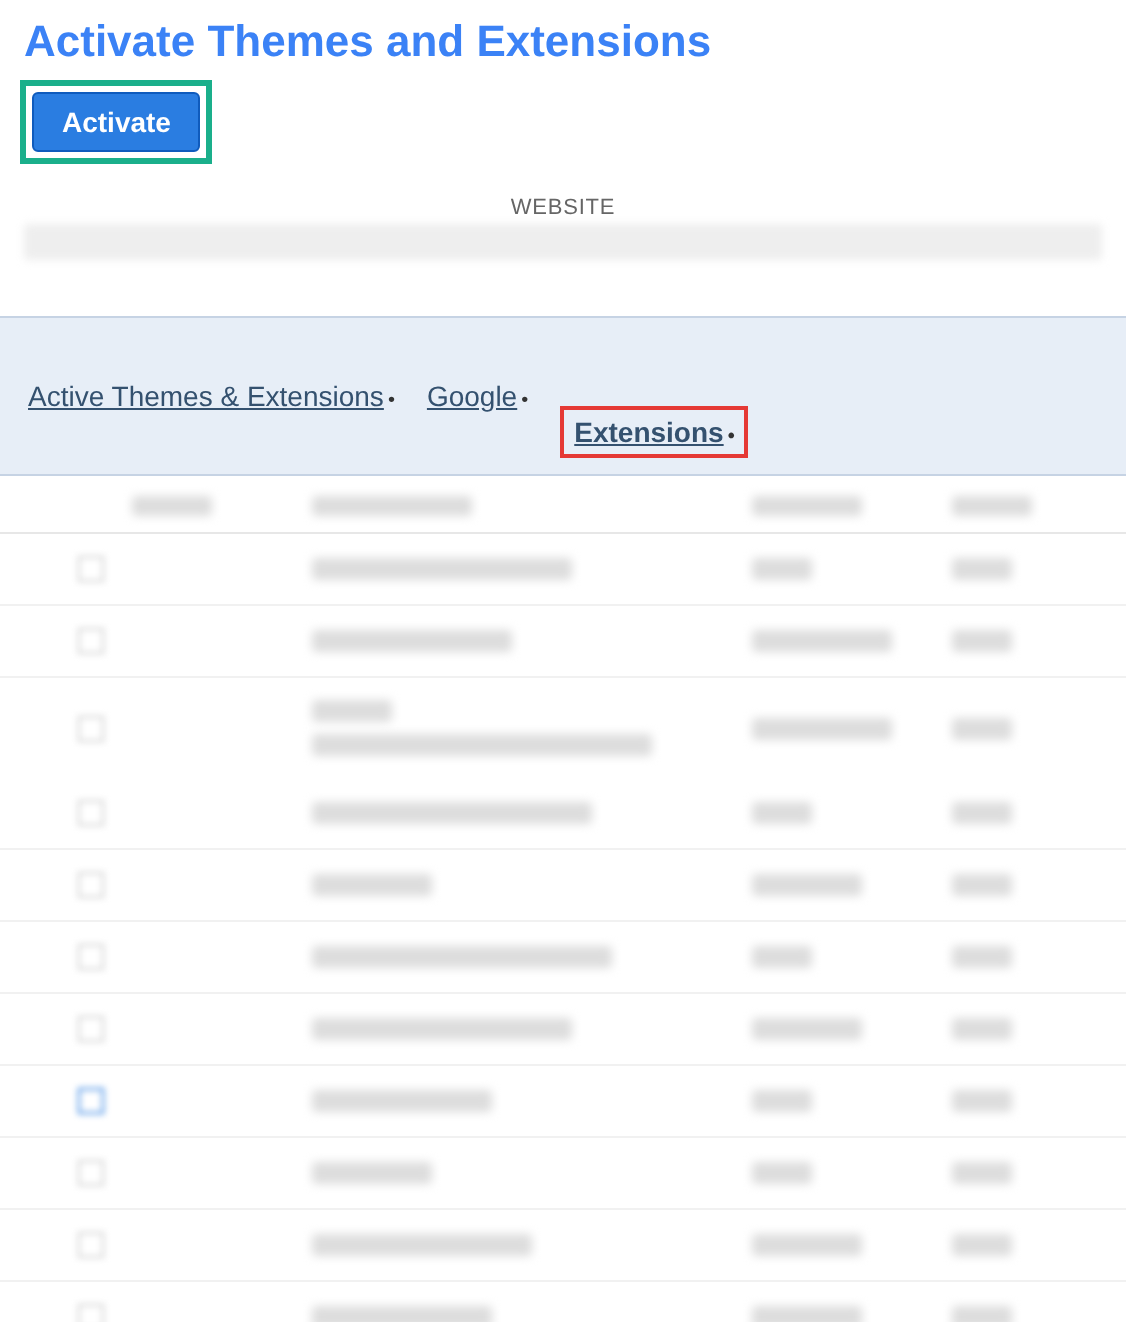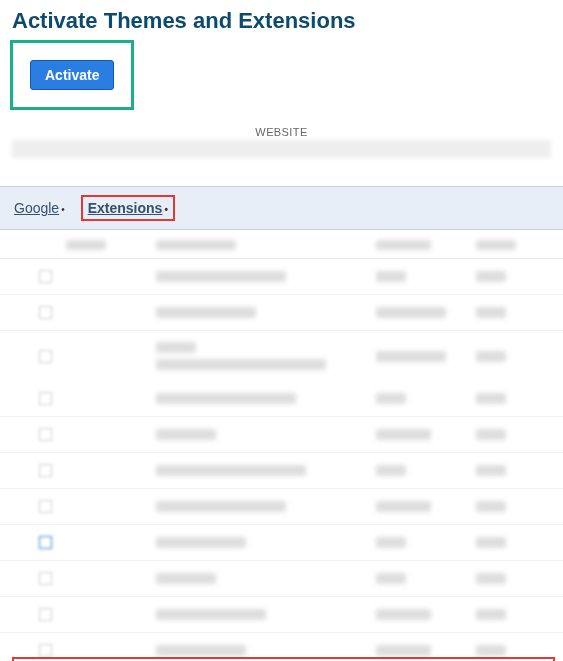--- a/index.html
+++ b/index.html
@@ -8,32 +8,32 @@
       font-size: 13px;
       background: #fff;
       width: 563px;
       height: 661px;
       overflow: hidden;
       color: #333;
     }
     .page-title {
       font-size: 22px;
       font-weight: 600;
-      color: #0c4a6e;
+      color: #3b82f6;
       padding: 8px 12px 2px 12px;
     }
     .button-row {
       padding: 4px 10px 10px 10px;
       display: flex;
       gap: 14px;
       align-items: center;
     }
     .highlight-green {
       border: 3px solid #1aaf8b;
-      padding: 17px;
+      padding: 3px;
       display: inline-flex;
     }
     .btn {
       display: inline-block;
       padding: 6px 14px;
       border-radius: 3px;
       font-size: 14px;
       cursor: pointer;
       border: 1px solid #bbb;
       background: #f2f2f2;
@@ -84,20 +84,21 @@
     .tab.selected {
       font-weight: 700;
       text-decoration: underline;
     }
     .tab .dot { font-size: 10px; margin-left: 2px; color: #333; text-decoration: none; display:inline-block; }
     .highlight-red-tab {
       border: 2px solid #e53935;
       padding: 3px 5px;
       display: inline-flex;
       align-items: center;
+      margin-top: 36px;
     }
     .table-zone {
       position: relative;
       margin-top: 1px;
       height: 466px;
       background: #fff;
     }
     .table-header {
       height: 28px;
       border-bottom: 1px solid #e7e7e7;
@@ -178,20 +179,23 @@
 
 <div class="fields-row">
   <div class="field">
     <div class="field-label">WEBSITE</div>
     <div class="field-value-blurred"></div>
   </div>
 </div>
 
 <div class="tabs-bar">
   <span class="tab">
+    <span>Active Themes &amp; Extensions</span><span class="dot">•</span>
+  </span>
+  <span class="tab">
     <span>Google</span><span class="dot">•</span>
   </span>
   <span class="highlight-red-tab">
     <span class="tab selected">
       <span>Extensions</span><span class="dot">•</span>
     </span>
   </span>
 </div>
 
 <div class="table-zone">

